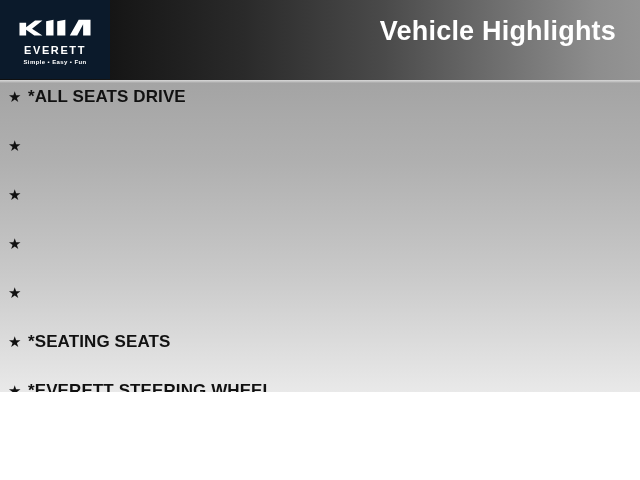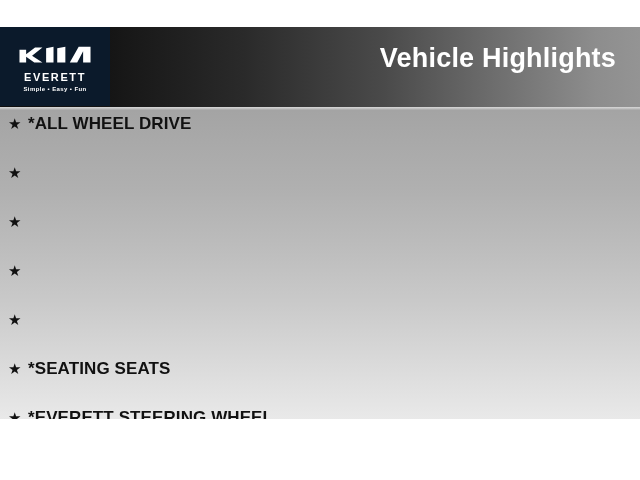--- a/index.html
+++ b/index.html
@@ -12,21 +12,20 @@
     overflow: hidden;
     font-family: "Liberation Sans", sans-serif;
     background: #ffffff;
   }
 
   .page {
     position: relative;
     width: 640px;
     height: 392px;
     overflow: hidden;
-    margin-top: 27px;
   }
 
   
   .header {
     position: absolute;
     top: 0;
     left: 0;
     width: 640px;
     height: 80px;
     background: linear-gradient(to right,
@@ -183,21 +182,21 @@
     <div class="header-title">Vehicle Highlights</div>
   </div>
 
   <div class="header-underline"></div>
 
   <div class="body-area">
     <ul class="highlight-list">
 
       <li class="highlight-item">
         <span class="star-icon">★</span>
-        <span class="highlight-label">*ALL WHEEL DRIVE</span>
+        <span class="highlight-label">*ALL SEATS DRIVE</span>
       </li>
 
       <li class="highlight-item">
         <span class="star-icon">★</span>
       </li>
 
       <li class="highlight-item">
         <span class="star-icon">★</span>
       </li>
 

